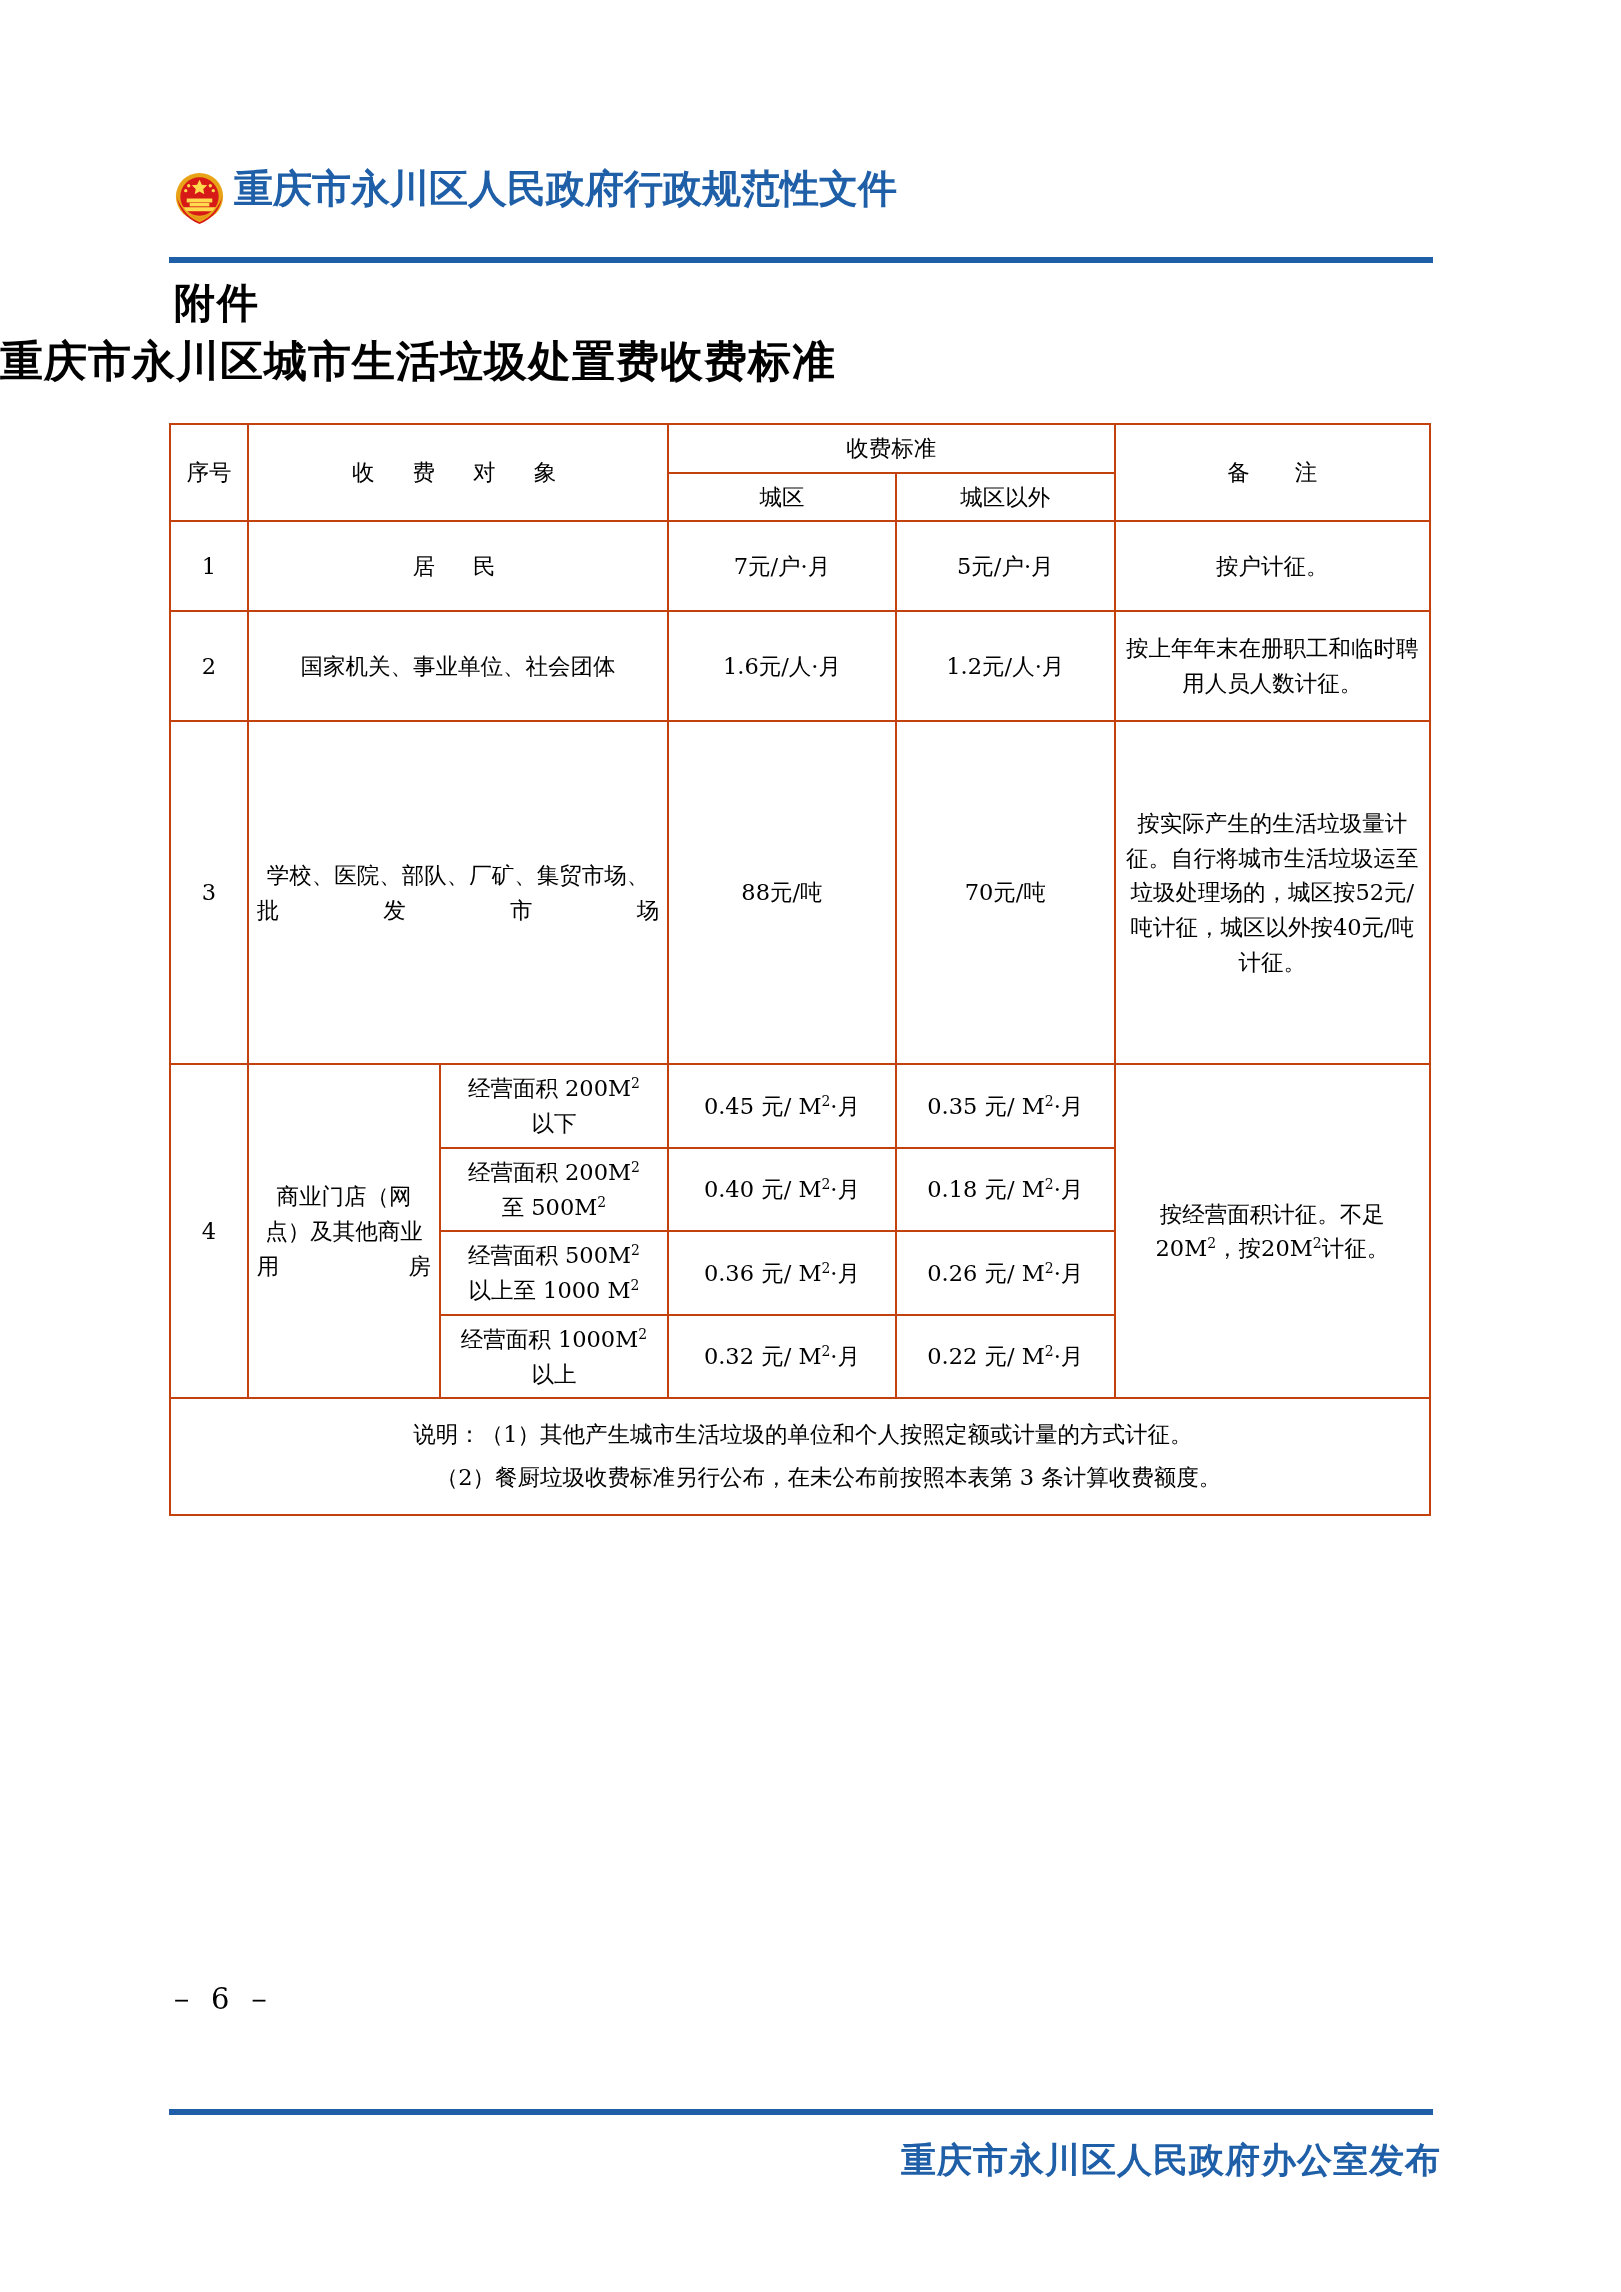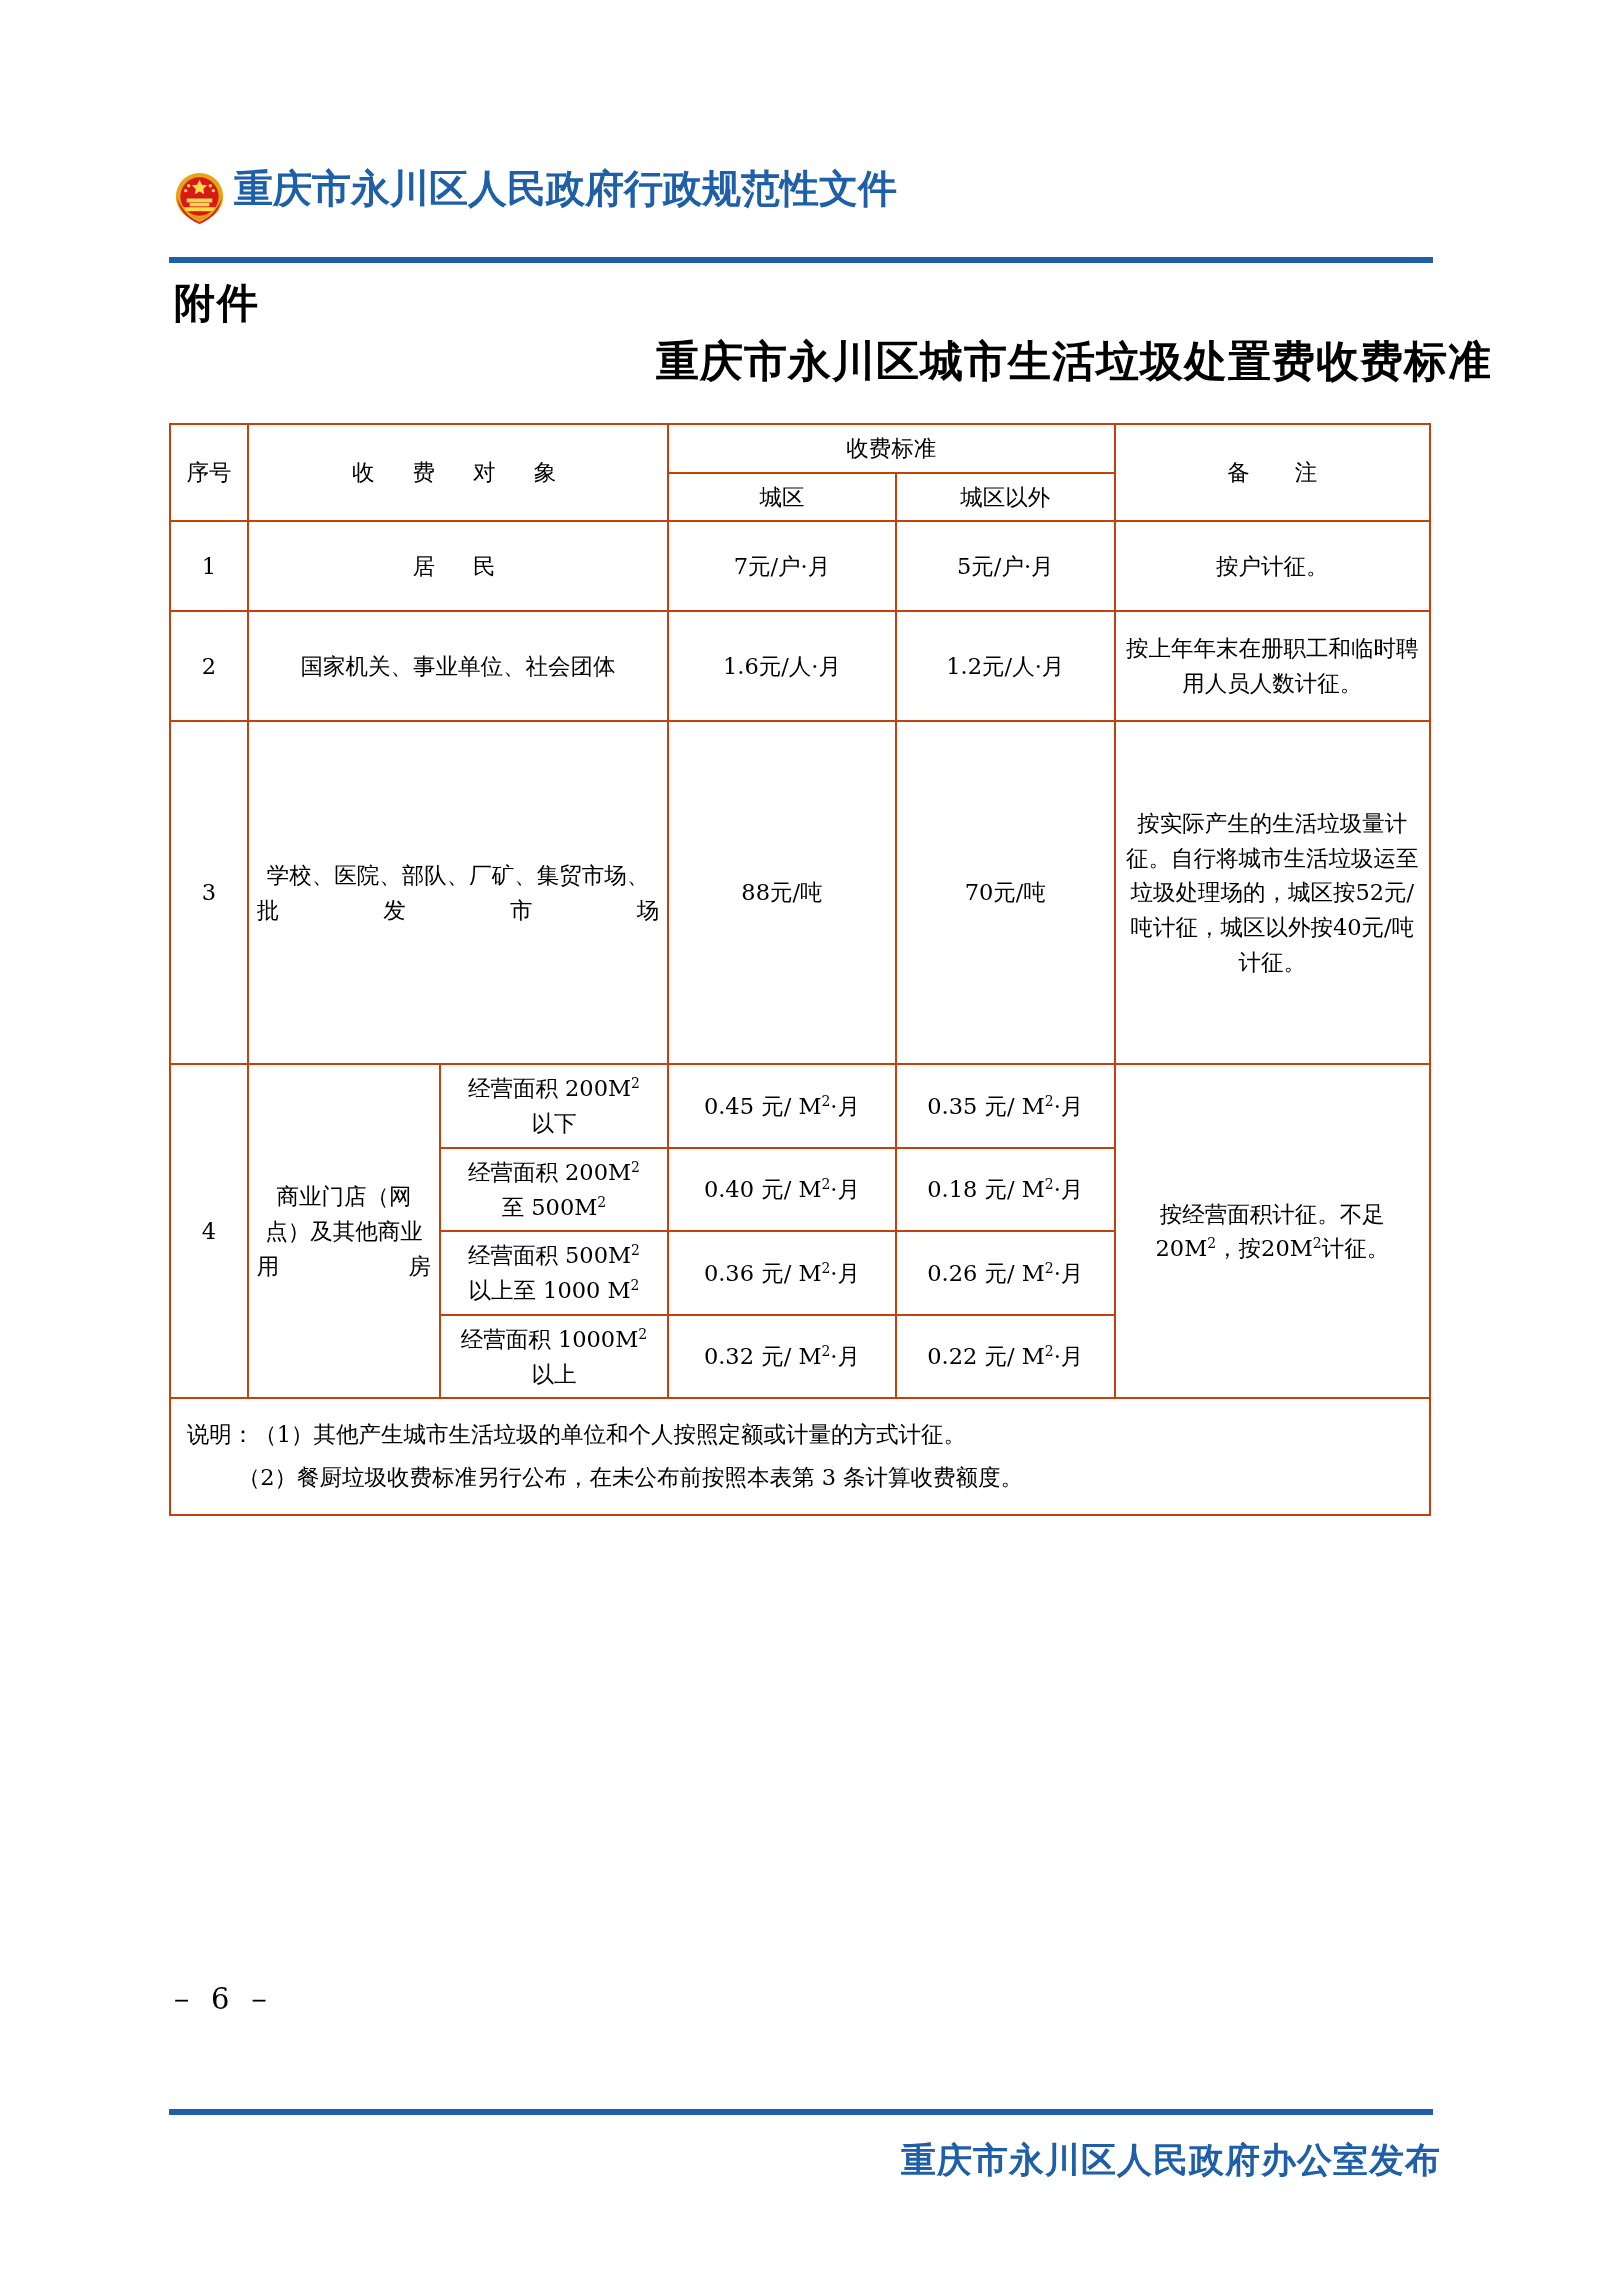--- a/index.html
+++ b/index.html
@@ -68,21 +68,21 @@
     color: #000;
     letter-spacing: 2px;
   }
 
   
   .doc-title {
     position: absolute;
     left: 0;
     top: 333px;
     width: 1492px;
-    text-align: right;
+    text-align: left;
     font-family: "DejaVu Serif", "Liberation Serif", serif;
     font-weight: bold;
     font-size: 43px;
     letter-spacing: 1px;
   }
 
   
   .fee-table {
     position: absolute;
     left: 169px;
@@ -133,21 +133,21 @@
     padding-right: 9.8px;
     line-height: 1.7;
   }
   .subobj {
     text-align: left;
     padding-left: 9.8px;
     line-height: 1.5;
     border-radius: 7px;
   }
   .footnotes td {
-    text-align: left;
+    text-align: center;
     padding: 13.7px 9.8px 15.7px 15.7px;
     line-height: 1.9;
     margin-top: 44px;
   }
   .fn-line2 { padding-left: 51px; display: block; }
   sup { font-size: 0.62em; vertical-align: super; line-height: 0; }
 
   
   .page-number {
     position: absolute;

